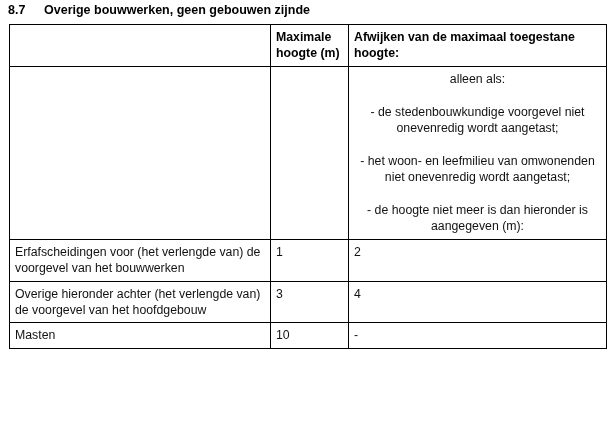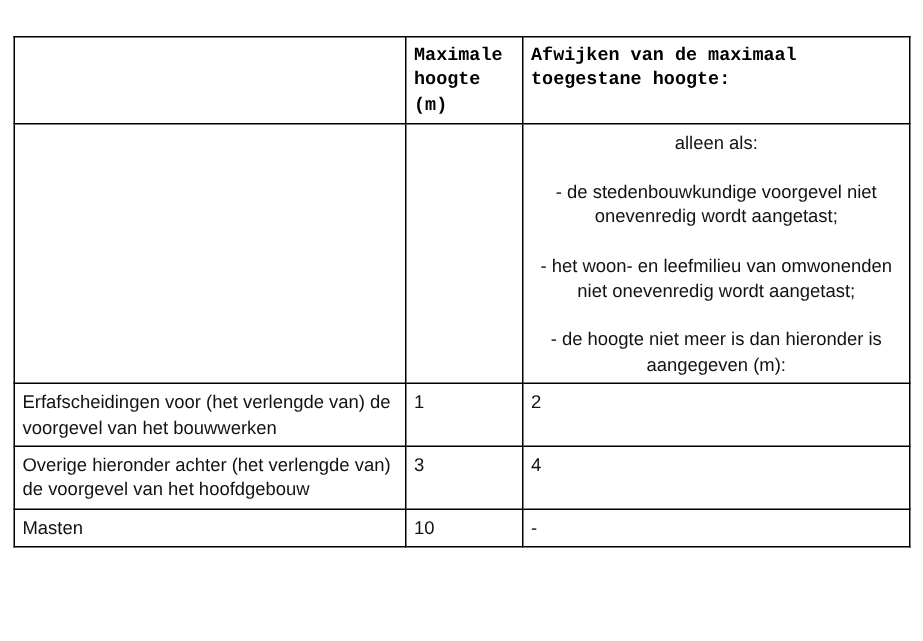--- a/index.html
+++ b/index.html
@@ -76,21 +76,21 @@
     font-weight: bold;
     color: #000000;
   }
 
   
   col.c-desc  { width: 261px; }
   col.c-max   { width: 78px; }
   col.c-dev   { width: 258px; }
 
   
-  tr.header-row th { height: 31px; font-family: Liberation Mono, monospace; }
+  tr.header-row th { height: 31px; }
 
   
   tr.conditions-row td { height: 161px; text-align: center; }
 
   .cond-block {
     margin: 0;
   }
   .cond-line {
     margin: 0 0 16.4px 0;
   }
@@ -99,20 +99,24 @@
   }
 
   tr.data-row td { height: 30px; }
   tr.data-row.single td { height: 13px; }
 </style>
 </head>
 <body>
 
 <div class="page">
 
+  <div class="heading">
+    <span class="heading-number">8.7</span>
+    <span class="heading-title">Overige bouwwerken, geen gebouwen zijnde</span>
+  </div>
 
   <div class="table-wrap">
     <table class="spec">
       <colgroup>
         <col class="c-desc">
         <col class="c-max">
         <col class="c-dev">
       </colgroup>
       <thead>
         <tr class="header-row">

